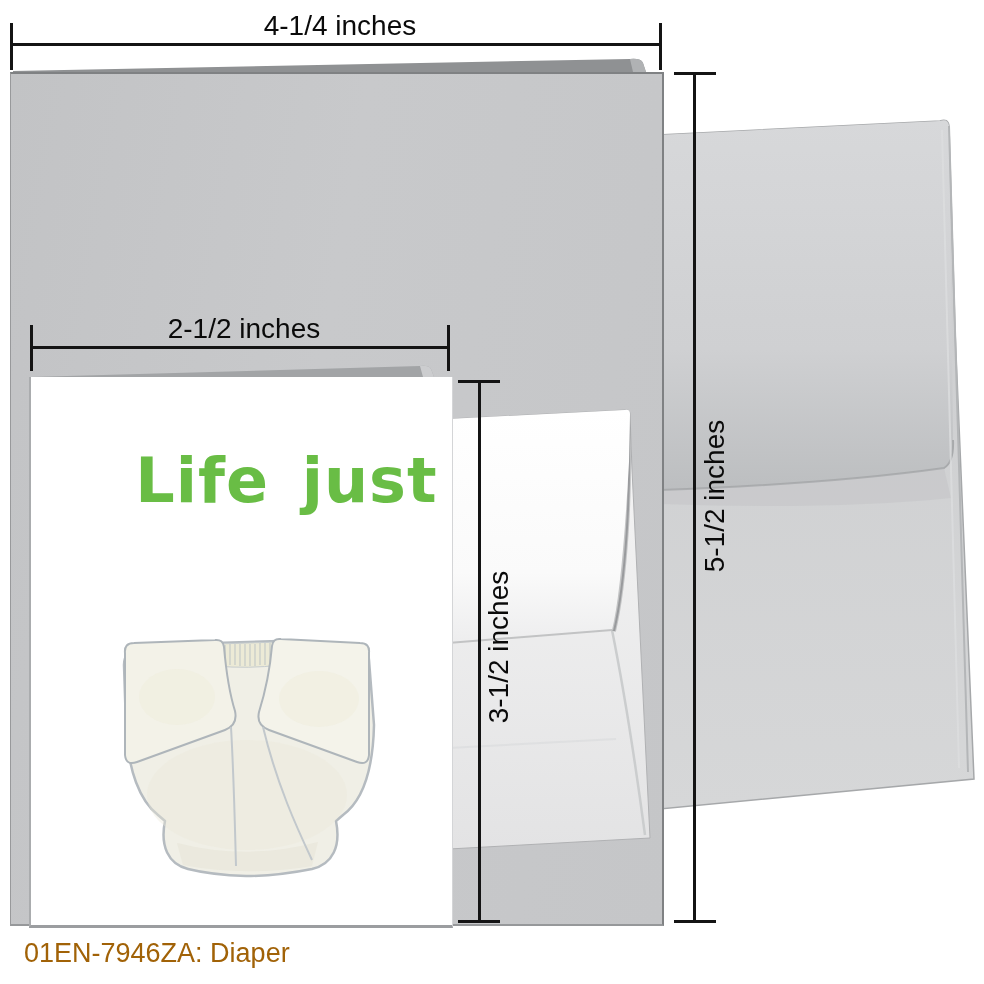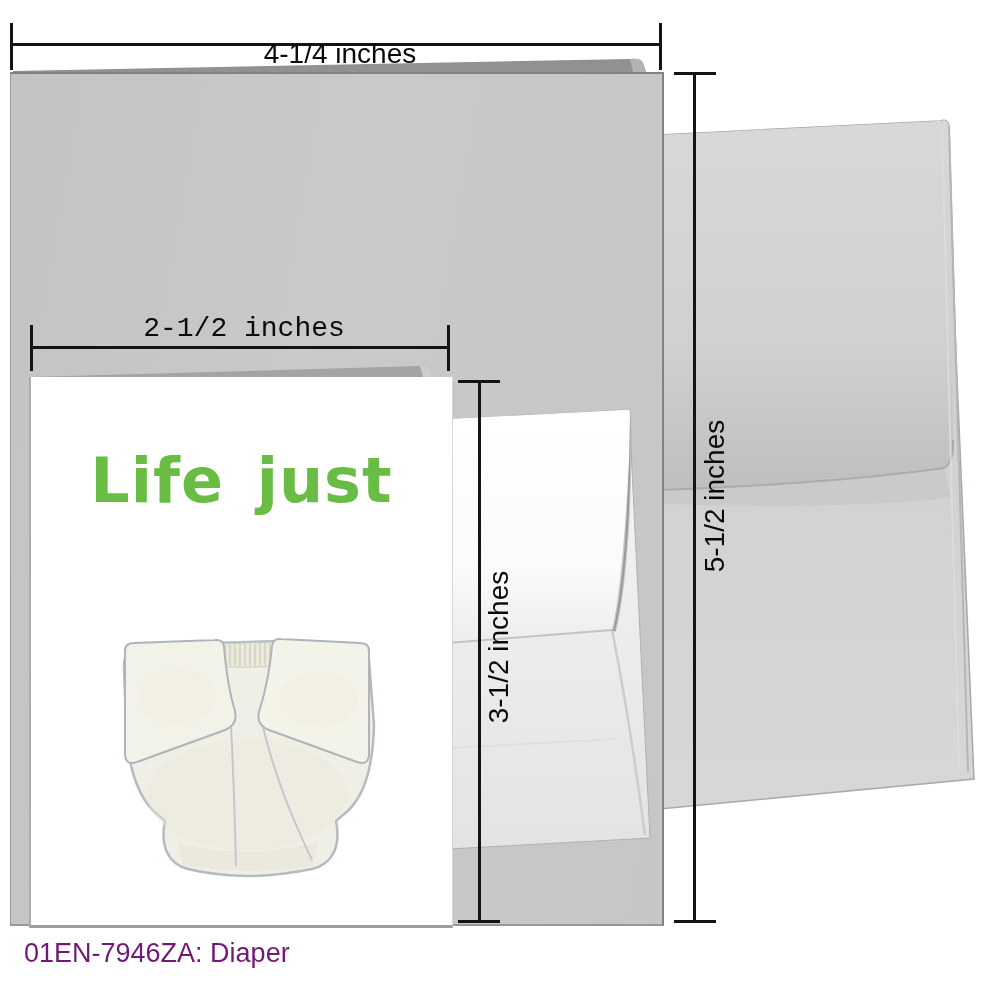--- a/index.html
+++ b/index.html
@@ -18,35 +18,35 @@
   }
   
   .card-small{
     position:absolute;left:29px;top:377px;width:424px;height:551px;box-sizing:border-box;
     background:#ffffff;
     border-left:2px solid #aaacae;border-bottom:3px solid #9b9da0;border-right:1px solid #d4d5d7;
   }
   .card-message{
     position:absolute;top:70px;left:0;width:100%;text-align:center;
     font-family:"DejaVu Sans",sans-serif;font-weight:bold;
-    font-size:62px;line-height:67px;letter-spacing:1px;word-spacing:10px;
+    font-size:62px;line-height:67px;letter-spacing:1px;word-spacing:10px;padding-left:45px;
   }
   .diaper-svg{position:absolute;left:84px;top:258px;width:264px;height:244px;}
 
   
   .dim{position:absolute;background:#141414;}
   .dim-label{
     position:absolute;color:#0a0a0a;font-size:28px;white-space:nowrap;
     font-family:"Liberation Sans",sans-serif;
   }
   .center-h{transform:translateX(-50%);}
   .rot{transform:translate(-50%,-50%) rotate(-90deg);}
 
   .caption{
-    position:absolute;left:24px;top:938px;color:#701a75;font-size:27px;
+    position:absolute;left:24px;top:938px;color:#a16207;font-size:27px;
     font-family:"Liberation Sans",sans-serif;
   }
 </style>
 </head>
 <body>
 
 <div class="canvas">
 
   <svg class="layer" viewBox="0 0 984 984">
     <defs>
@@ -128,31 +128,31 @@
       <path d="M116,92 C119,145 120,195 121,231" fill="none" stroke="#c2c8cc" stroke-width="2"></path>
       <path d="M148,92 C162,150 182,193 197,225" fill="none" stroke="#c2c8cc" stroke-width="2"></path>
       <ellipse cx="62" cy="62" rx="38" ry="28" fill="#f0eddc" opacity="0.5"></ellipse>
       <ellipse cx="204" cy="64" rx="40" ry="28" fill="#f0eddc" opacity="0.5"></ellipse>
     </svg>
   </div>
 
   <div class="dim" style="left:11px;top:43px;width:650px;height:3px;"></div>
   <div class="dim" style="left:10px;top:23px;width:3px;height:47px;"></div>
   <div class="dim" style="left:659px;top:23px;width:3px;height:47px;"></div>
-  <div class="dim-label center-h" style="left:340px;top:10px;margin-top:28px;">4-1/4 inches</div>
+  <div class="dim-label center-h" style="left:340px;top:10px;">4-1/4 inches</div>
 
   <div class="dim" style="left:693px;top:74px;width:3px;height:849px;"></div>
   <div class="dim" style="left:674px;top:72px;width:42px;height:3px;"></div>
   <div class="dim" style="left:674px;top:920px;width:42px;height:3px;"></div>
   <div class="dim-label rot" style="left:715px;top:496px;">5-1/2 inches</div>
 
   <div class="dim" style="left:31px;top:346px;width:419px;height:3px;"></div>
   <div class="dim" style="left:30px;top:325px;width:3px;height:46px;"></div>
   <div class="dim" style="left:447px;top:325px;width:3px;height:46px;"></div>
-  <div class="dim-label center-h" style="left:244px;top:313px;font-family:Liberation Mono, monospace;">2-1/2 inches</div>
+  <div class="dim-label center-h" style="left:244px;top:313px;">2-1/2 inches</div>
 
   <div class="dim" style="left:478px;top:381px;width:3px;height:542px;"></div>
   <div class="dim" style="left:458px;top:380px;width:42px;height:3px;"></div>
   <div class="dim" style="left:458px;top:920px;width:42px;height:3px;"></div>
   <div class="dim-label rot" style="left:499px;top:647px;">3-1/2 inches</div>
 
   <div class="caption">01EN-7946ZA: Diaper</div>
 
 </div>
 

